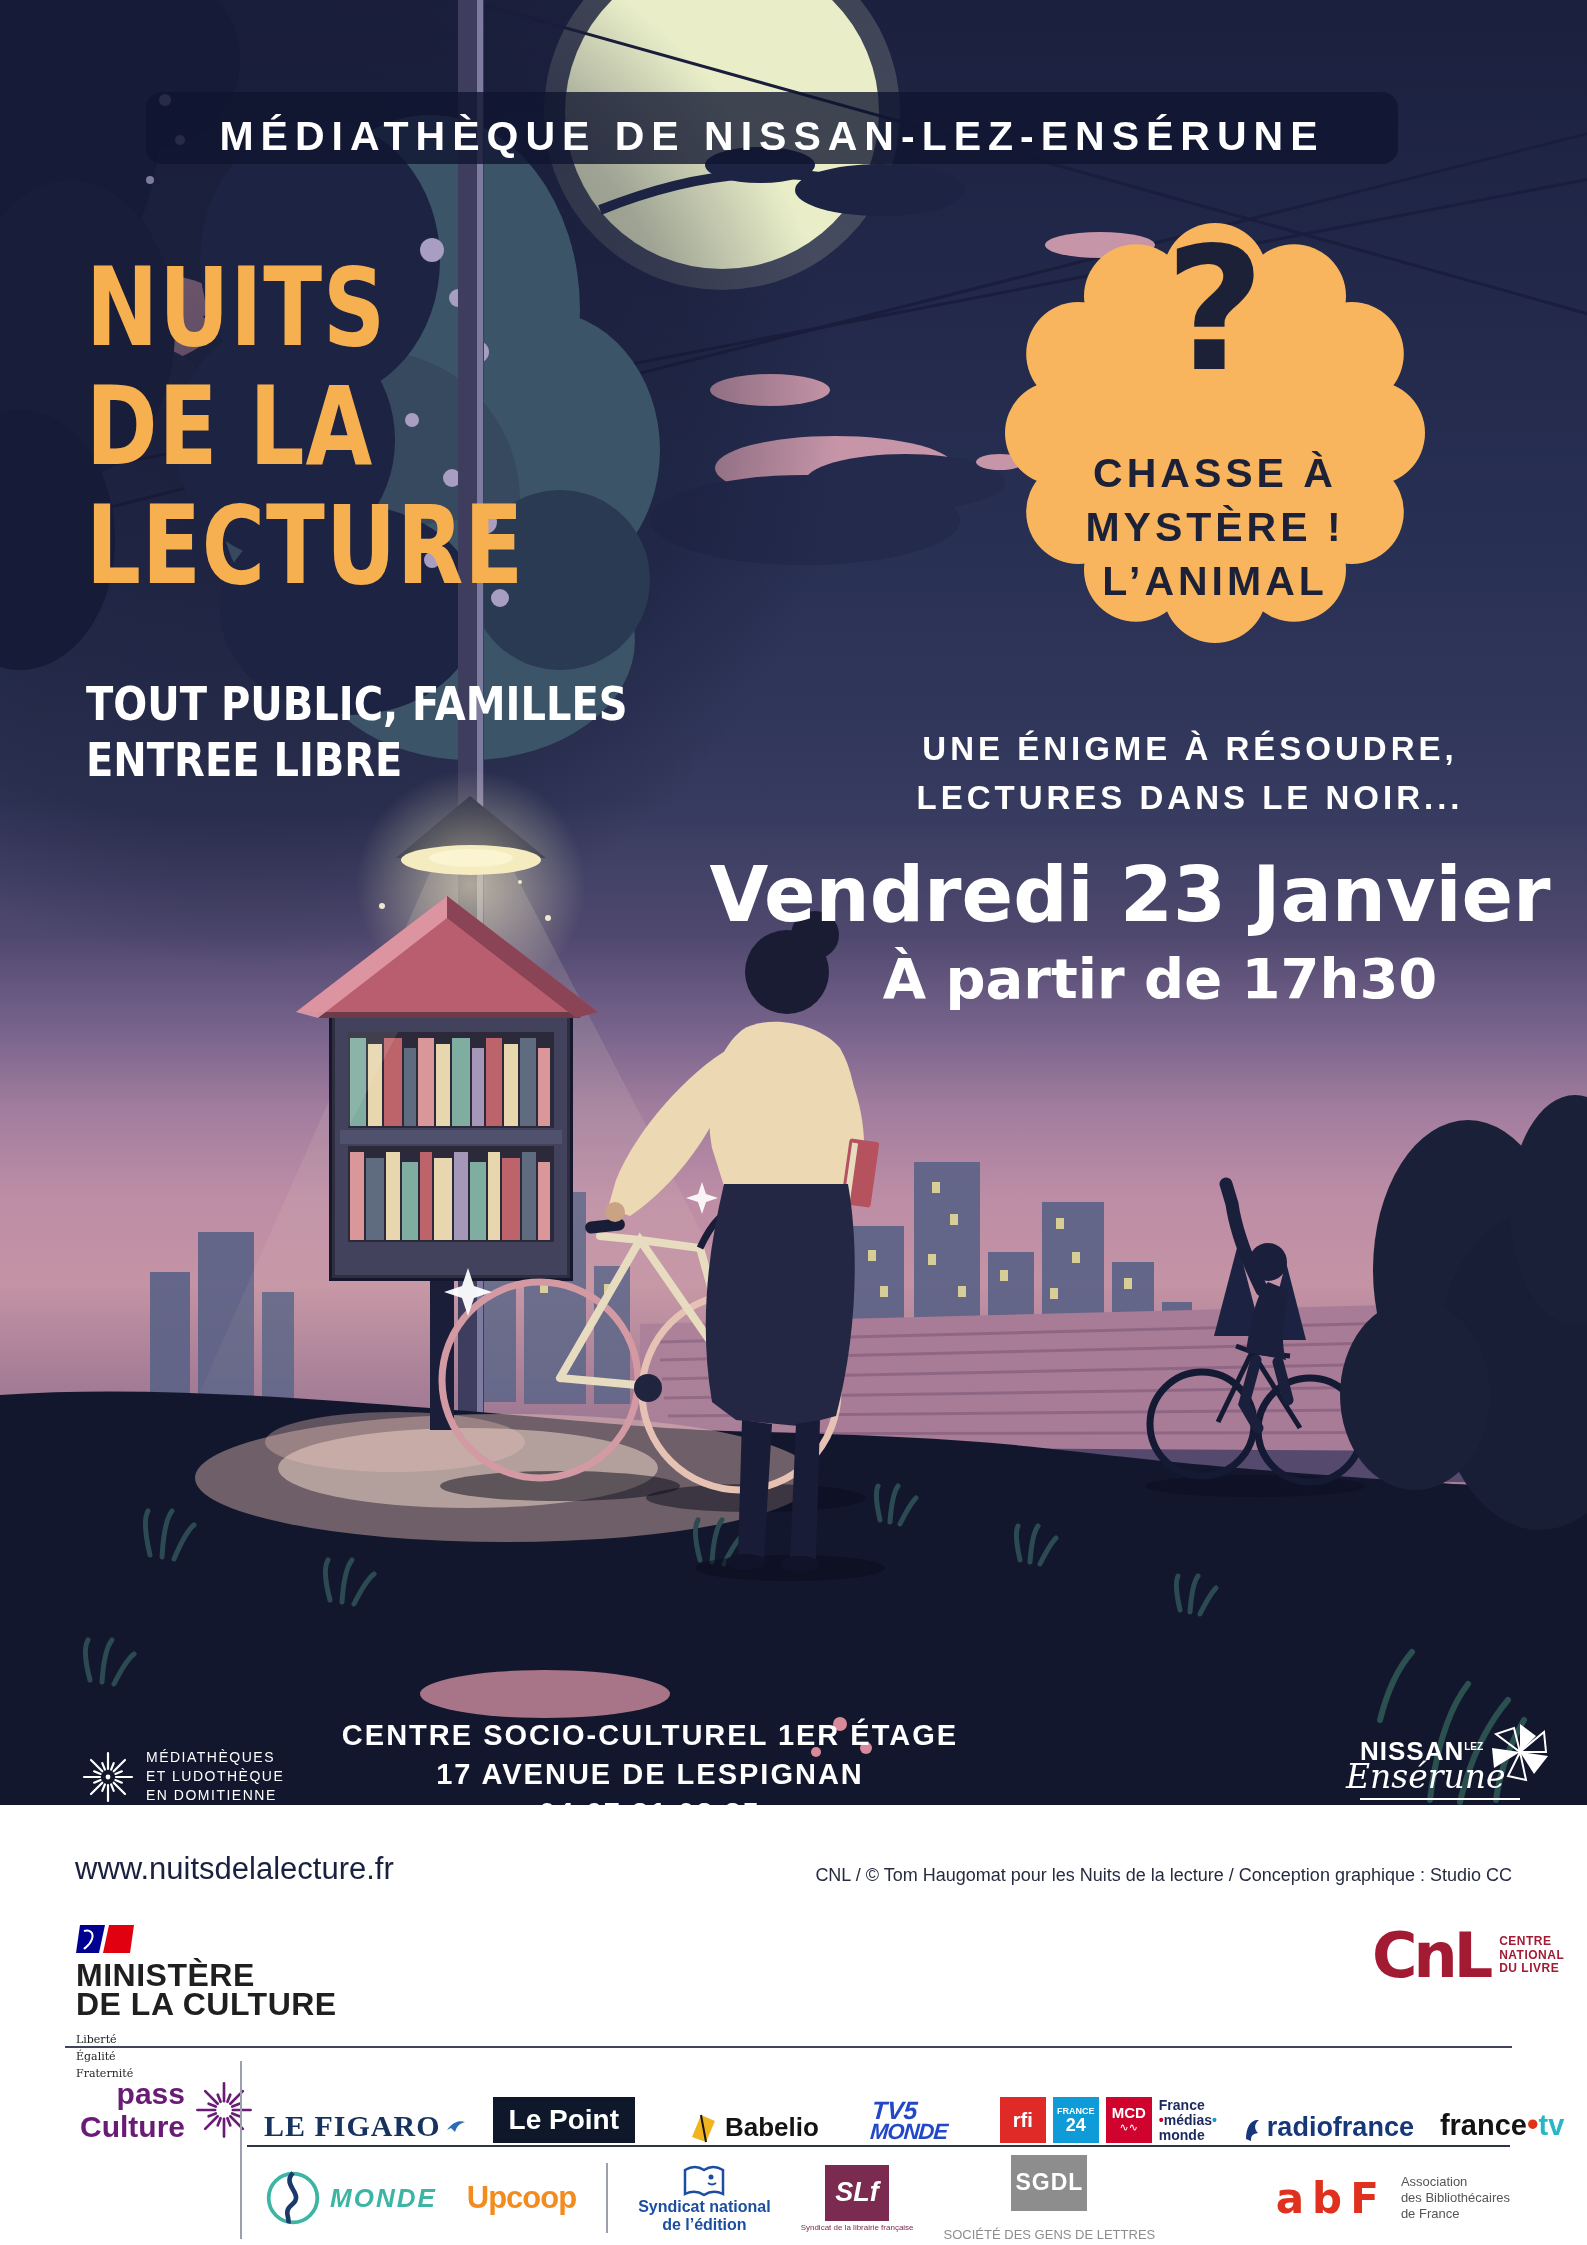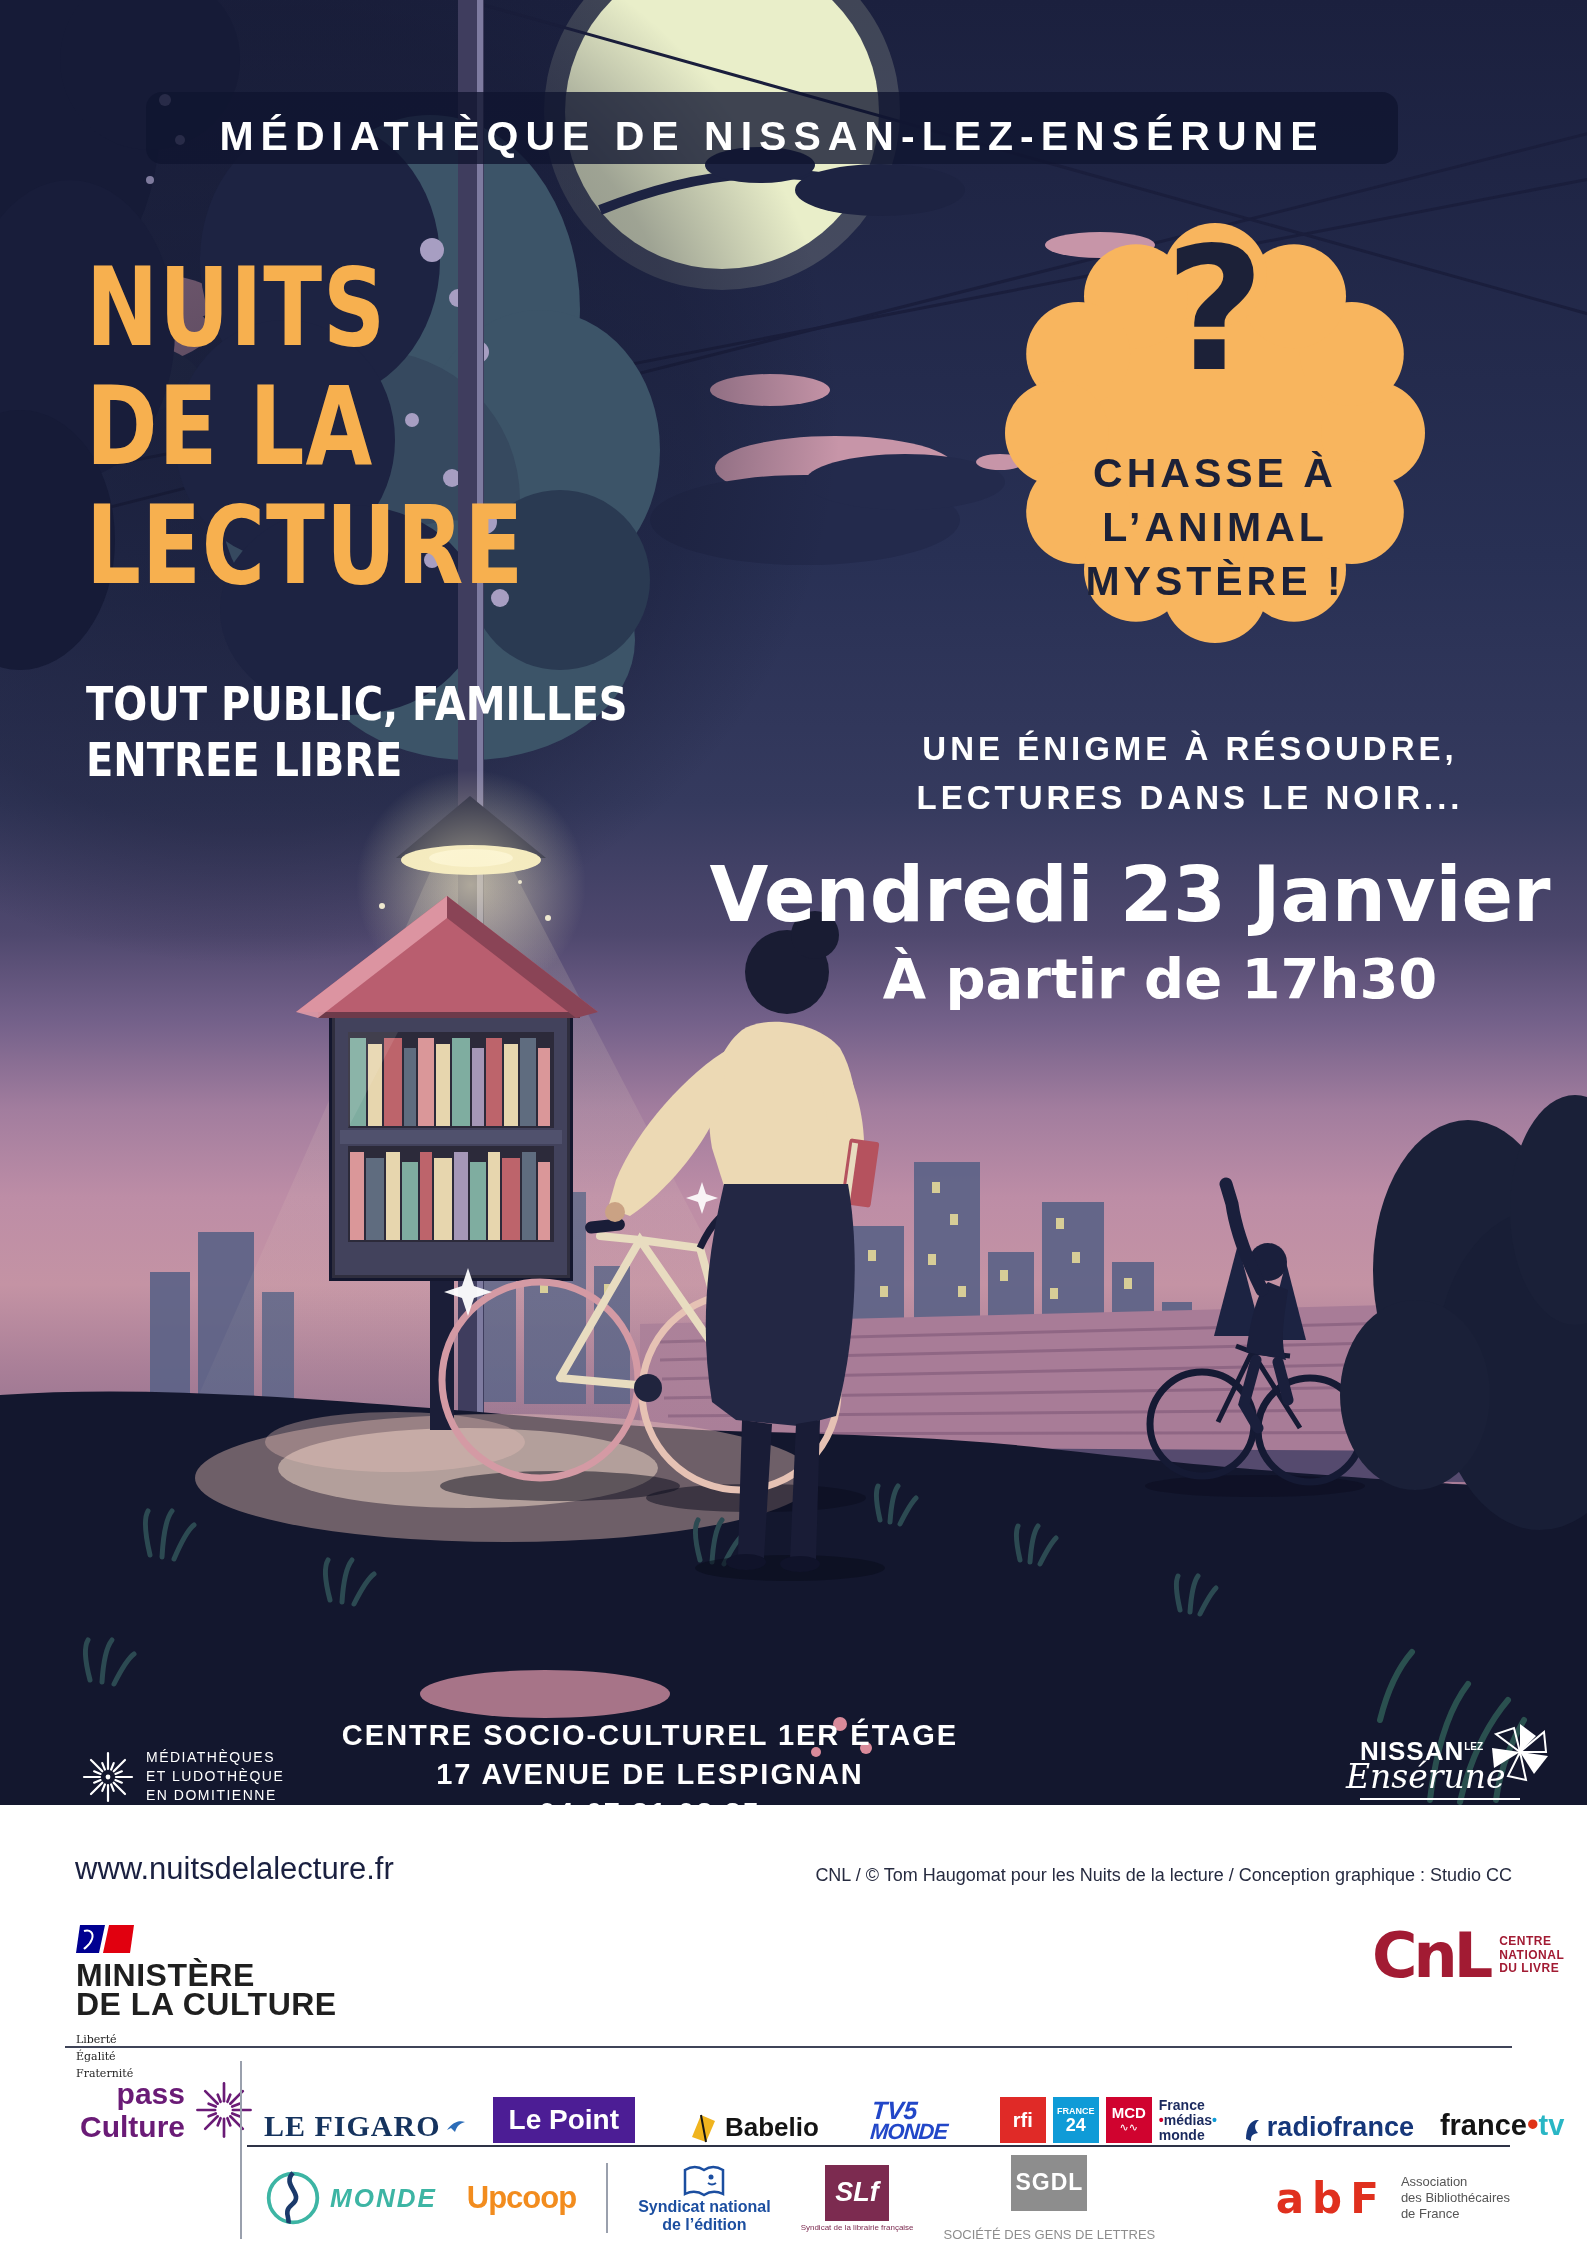--- a/index.html
+++ b/index.html
@@ -52,21 +52,21 @@
   .cnl .lbl{margin-left:10px;margin-top:8px;color:#a21b33;font-weight:800;font-size:12px;line-height:13.5px;letter-spacing:.5px;}
   .sep1{position:absolute;left:65px;top:241px;width:1447px;height:2px;background:#3f4458;}
   .sep2{position:absolute;left:247px;top:340px;width:1263px;height:2px;background:#2e3346;}
   .vdiv{position:absolute;left:240px;top:256px;width:2px;height:178px;background:#9aa0ad;}
   .pass{position:absolute;left:80px;top:272px;display:flex;align-items:center;gap:8px;}
   .pass .ptxt{text-align:right;color:#6a1b76;font-weight:800;font-size:30px;line-height:33px;}
   .mediarow{position:absolute;left:264px;top:246px;width:1246px;height:92px;display:flex;align-items:flex-end;gap:26px;}
   .sp{flex:1;}
   .figaro{display:flex;align-items:center;font-family:"Liberation Serif",serif;font-weight:700;
           font-size:30px;color:#15335e;letter-spacing:1px;white-space:nowrap;}
-  .lepoint{background:#4c1d95;color:#fff;font-weight:800;font-size:28px;padding:7px 16px;white-space:nowrap;}
+  .lepoint{background:#0f172a;color:#fff;font-weight:800;font-size:28px;padding:7px 16px;white-space:nowrap;}
   .babelio{display:flex;align-items:center;gap:8px;font-weight:800;font-size:26px;color:#141414;}
   .tv5{font-style:italic;font-weight:900;color:#2247c8;transform:skewX(-4deg);line-height:22px;font-size:25px;white-space:nowrap;}
   .tv5 .l2{font-size:22px;letter-spacing:-1px;}
   .fmmg{display:flex;align-items:center;gap:7px;}
   .sq{width:46px;height:46px;display:flex;flex-direction:column;align-items:center;justify-content:center;color:#fff;font-weight:800;}
   .rfi{background:#e02a27;font-size:20px;}
   .f24{background:#0f9bd7;font-size:9px;line-height:10px;}
   .f24 .n24{font-size:18px;line-height:18px;}
   .mcd{background:#d0032f;font-size:15px;line-height:15px;}
   .mcd .wv{font-size:11px;font-weight:400;}
@@ -407,22 +407,22 @@
             <circle cx="78.2" cy="314" r="52"></circle>
             <circle cx="136" cy="371.8" r="52"></circle>
           <circle cx="215" cy="393" r="52"></circle>
             <circle cx="294" cy="371.8" r="52"></circle>
             <circle cx="351.8" cy="314" r="52"></circle>
         </g>
       </svg>
       <div class="qmark">?</div>
       <div class="blines">
         <div>CHASSE À</div>
+        <div>MYSTÈRE !</div>
         <div>L’ANIMAL</div>
-        <div>MYSTÈRE !</div>
       </div>
     </div>
 
     <div class="teaser">
       <div>UNE ÉNIGME À RÉSOUDRE,</div>
       <div>LECTURES DANS LE NOIR...</div>
     </div>
 
     <div class="date hand">Vendredi 23 Janvier</div>
     <div class="time hand">À partir de 17h30</div>

